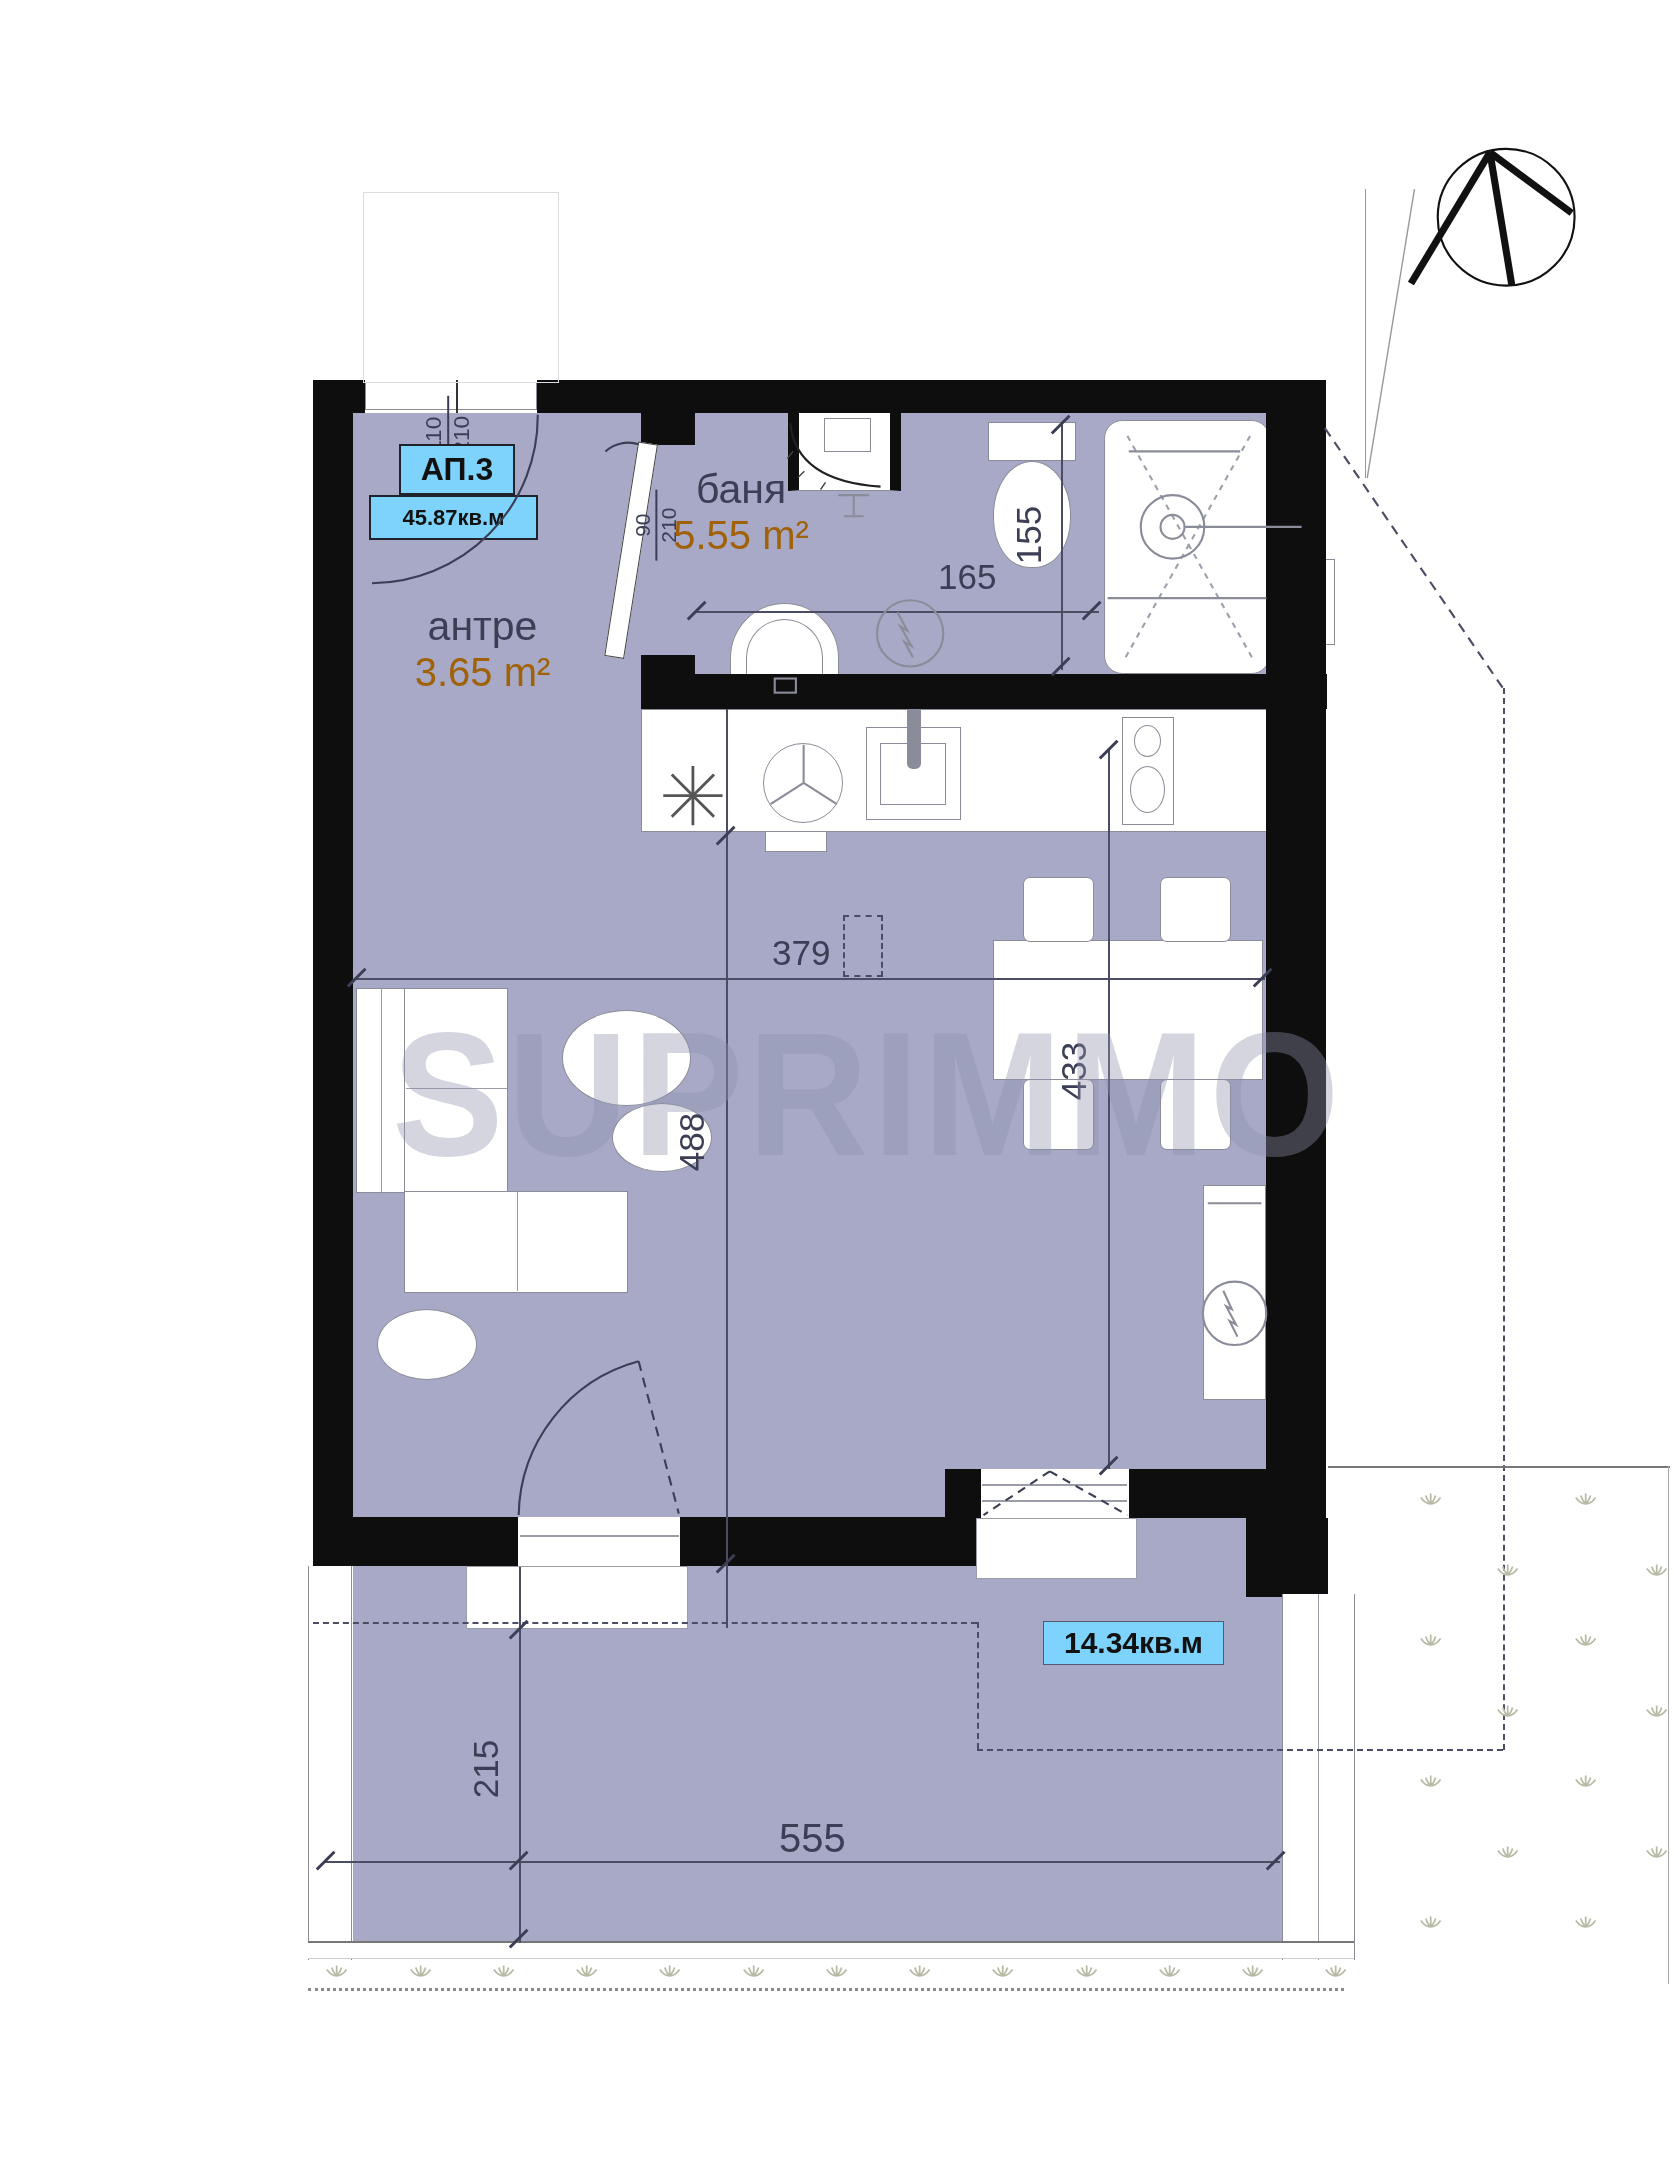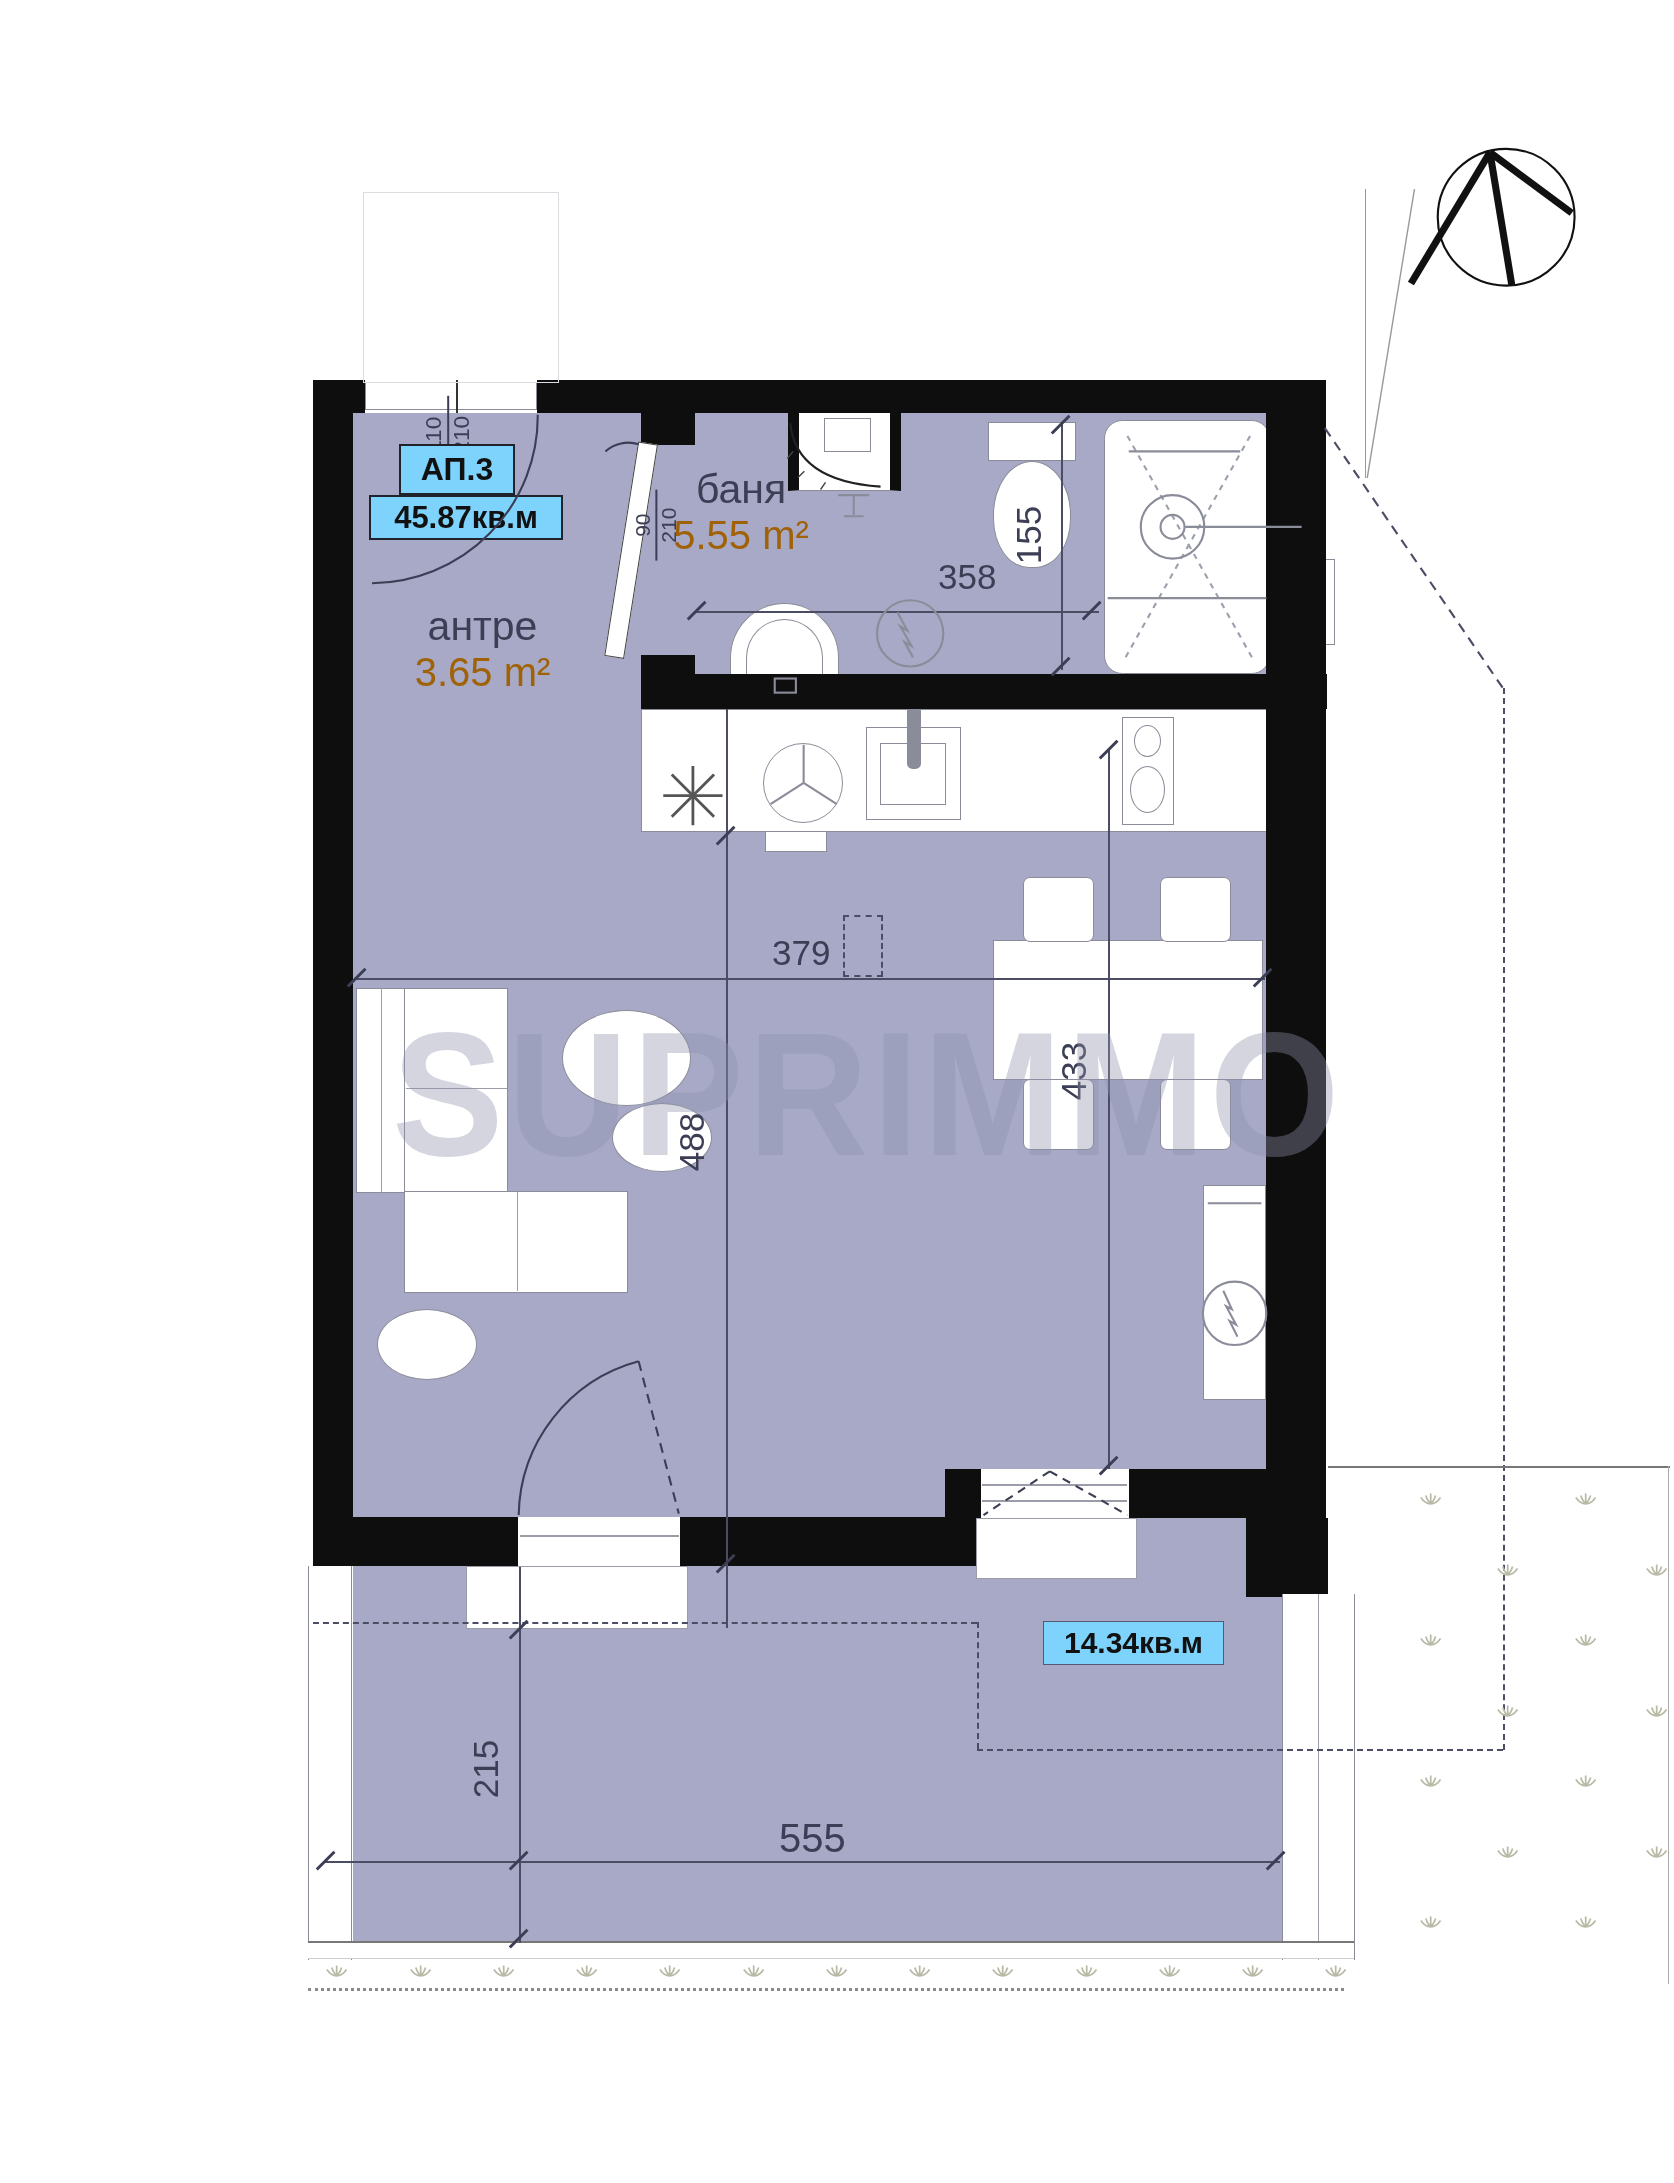--- a/index.html
+++ b/index.html
@@ -118,21 +118,21 @@
 
   <div class="abs dim" style="left:695px;top:611px;width:404px;height:2.1px;"></div>
   <div class="abs dim" style="left:1061px;top:422px;width:2.1px;height:248px;"></div>
   <div class="abs dim" style="left:354px;top:978px;width:911px;height:2.1px;"></div>
   <div class="abs dim" style="left:726px;top:709px;width:2.1px;height:919px;"></div>
   <div class="abs dim" style="left:1108px;top:748px;width:2.1px;height:721px;"></div>
   <div class="abs dim" style="left:519px;top:1567px;width:2.1px;height:376px;"></div>
   <div class="abs dim" style="left:324px;top:1861px;width:956px;height:2.1px;"></div>
   <div class="abs" style="left:843px;top:915px;width:40px;height:62px;border:2.1px dashed #4a4d63;box-sizing:border-box;"></div>
 
-  <div class="abs dimtext" style="left:938px;top:557px;">358</div>
+  <div class="abs dimtext" style="left:938px;top:557px;">165</div>
   <div class="abs dimtext vert" style="left:1000px;top:515px;">155</div>
   <div class="abs dimtext" style="left:772px;top:933px;">379</div>
   <div class="abs dimtext vert" style="left:663px;top:1122px;">488</div>
   <div class="abs dimtext vert" style="left:1045px;top:1051px;">433</div>
   <div class="abs dimtext vert" style="left:457px;top:1749px;">215</div>
   <div class="abs dimtext" style="left:779px;top:1816px;font-size:40px;">555</div>
 
   <div class="abs vfrac vert" style="left:409px;top:409px;width:78px;">
     <span>110</span>
     <span class="bar"></span>
@@ -149,21 +149,21 @@
     <div class="arealabel">3.65 m²</div>
   </div>
   <div class="abs" style="left:667px;top:466px;width:148px;text-align:left;">
     <div class="roomlabel">баня</div>
     <div class="arealabel">5.55 m²</div>
   </div>
 
   <div class="abs labelbox" style="left:399px;top:444px;width:116px;height:51px;font-size:32px;">
     <span>АП.3</span>
   </div>
-  <div class="abs labelbox" style="left:369px;top:495px;width:194px;height:45px;font-size:31px;text-align:right;">
+  <div class="abs labelbox" style="left:369px;top:495px;width:169px;height:45px;font-size:22px;text-align:right;">
     <span>45.87кв.м</span>
   </div>
   <div class="abs labelbox" style="left:1043px;top:1621px;width:181px;height:44px;font-size:30px;border-width:1.4px;border-color:#555a70;">
     <span>14.34кв.м</span>
   </div>
 
   <div class="abs watermark" style="left:392px;top:993px;">SUPRIMMO</div>
 
   <svg class="abs" style="left:0;top:0;" width="1675" height="2183" viewBox="0 0 2374 3095">
 

